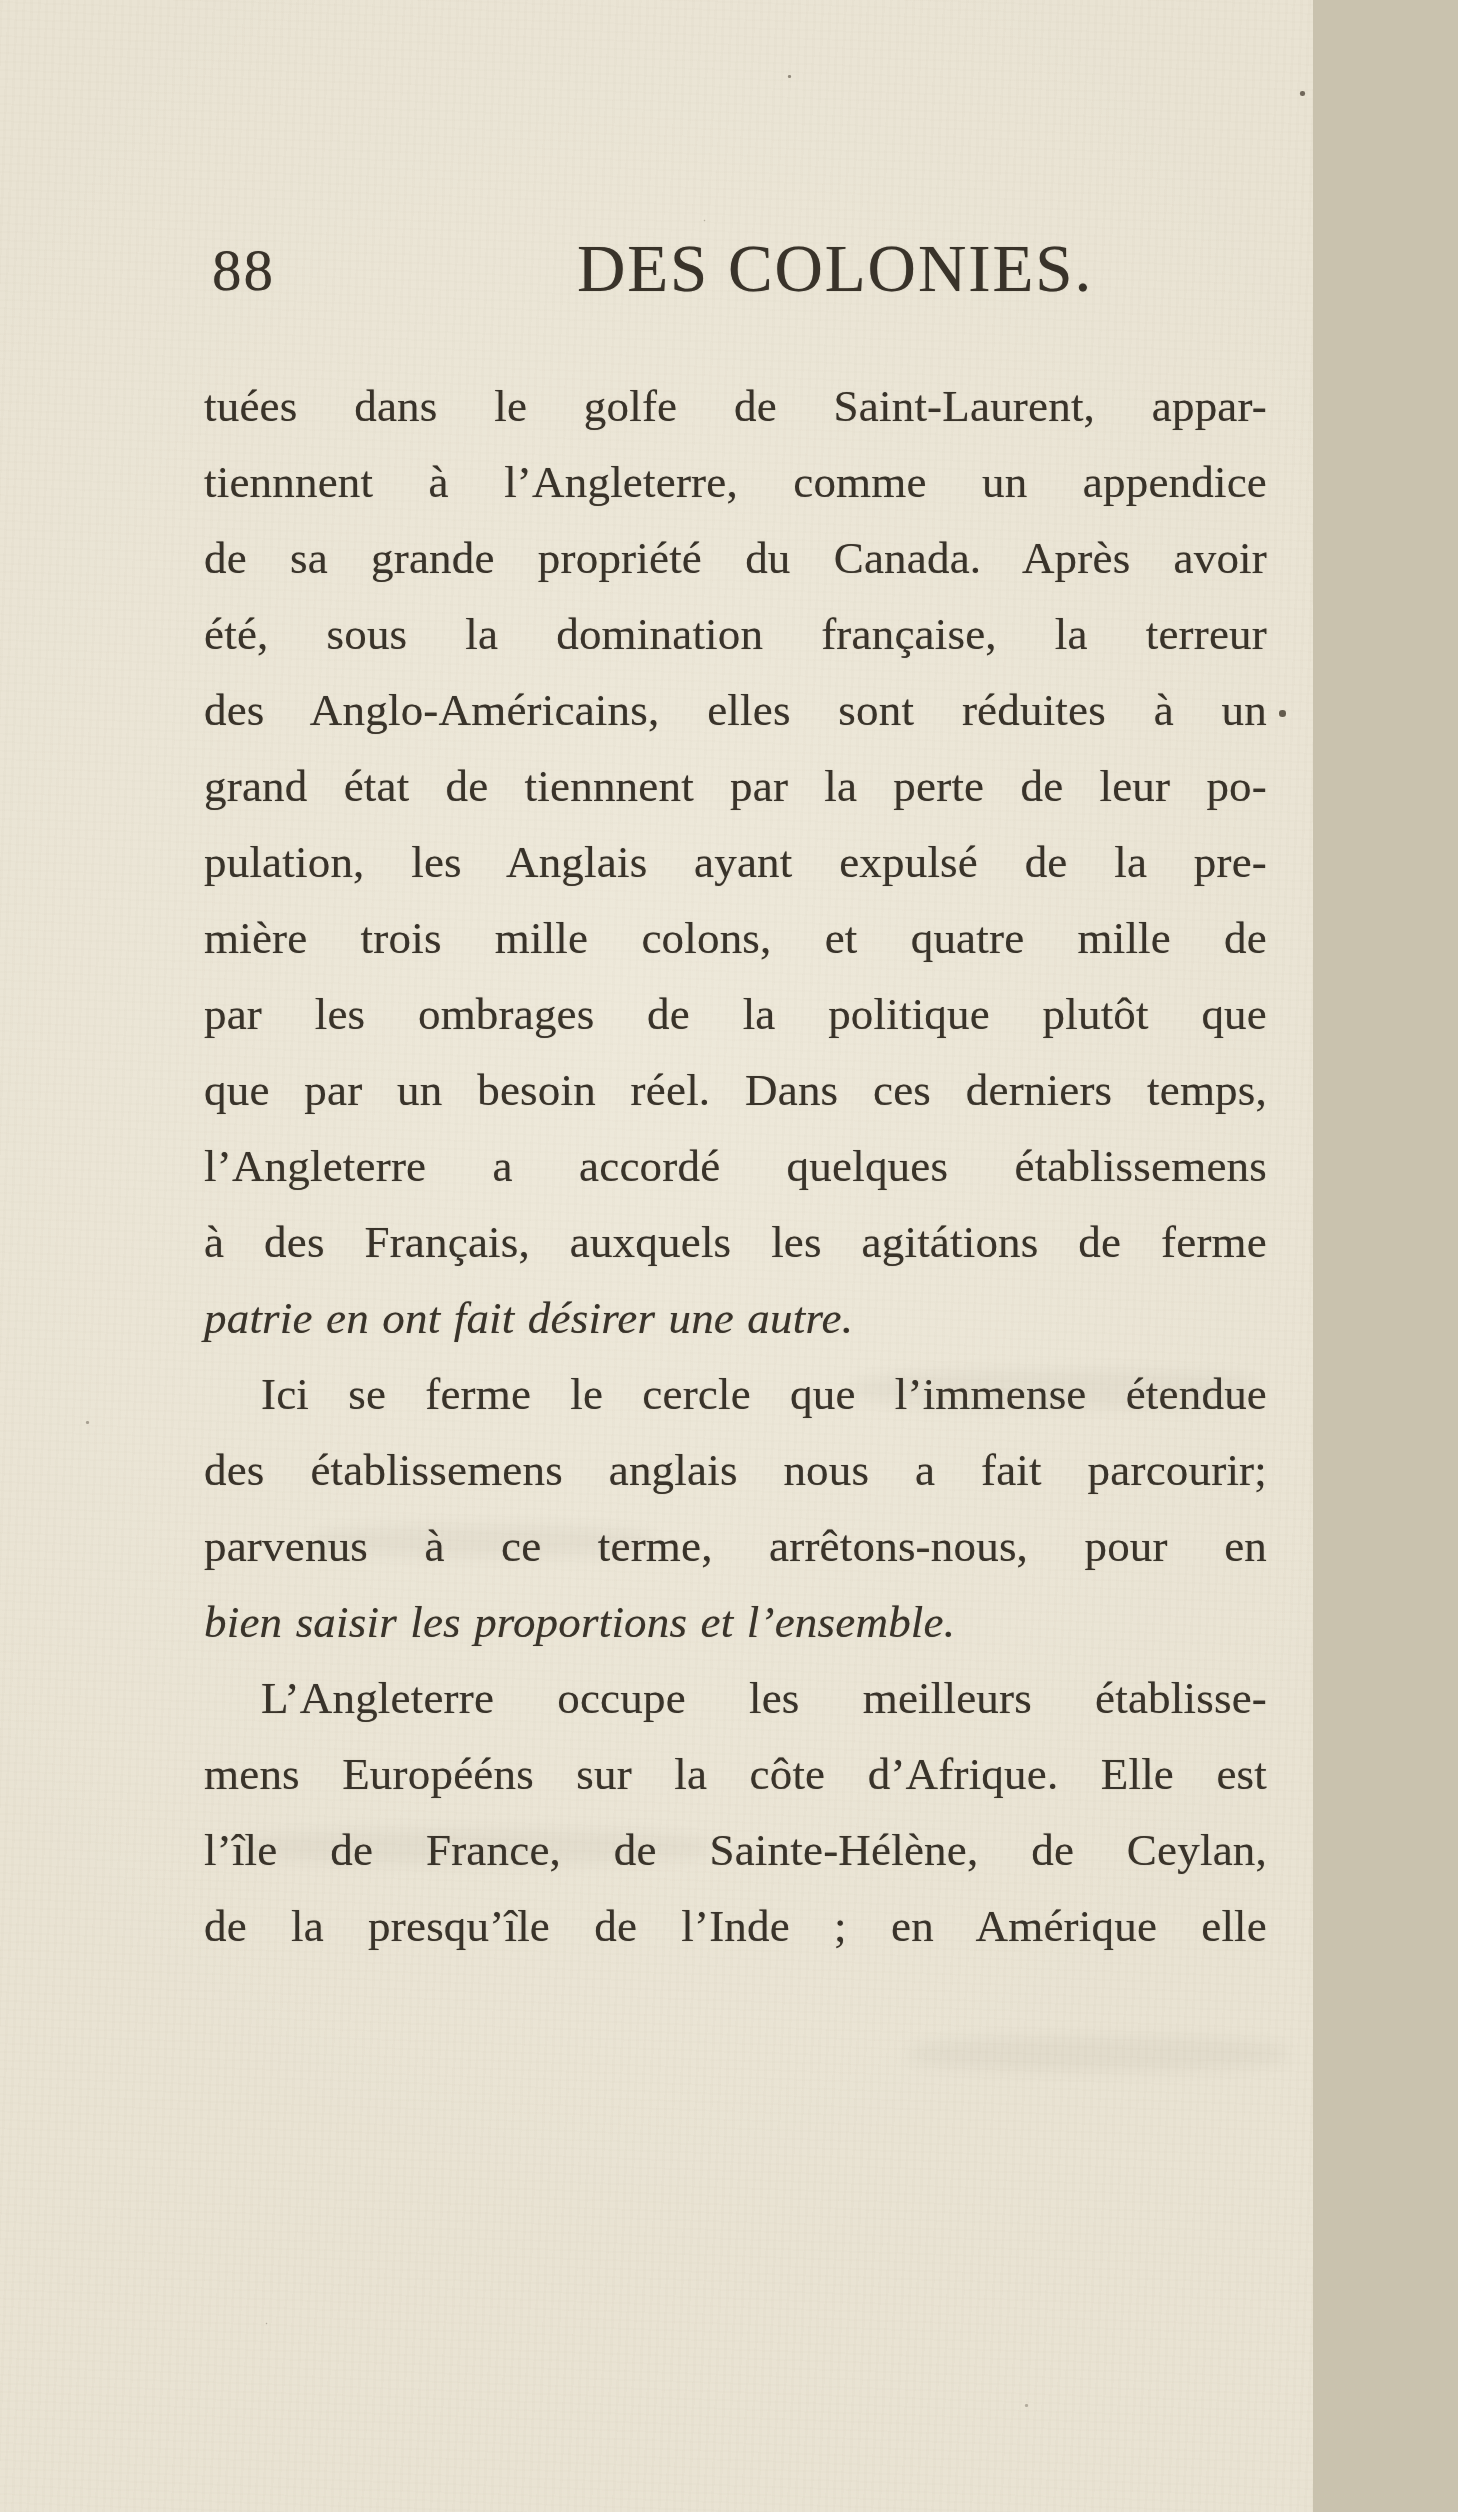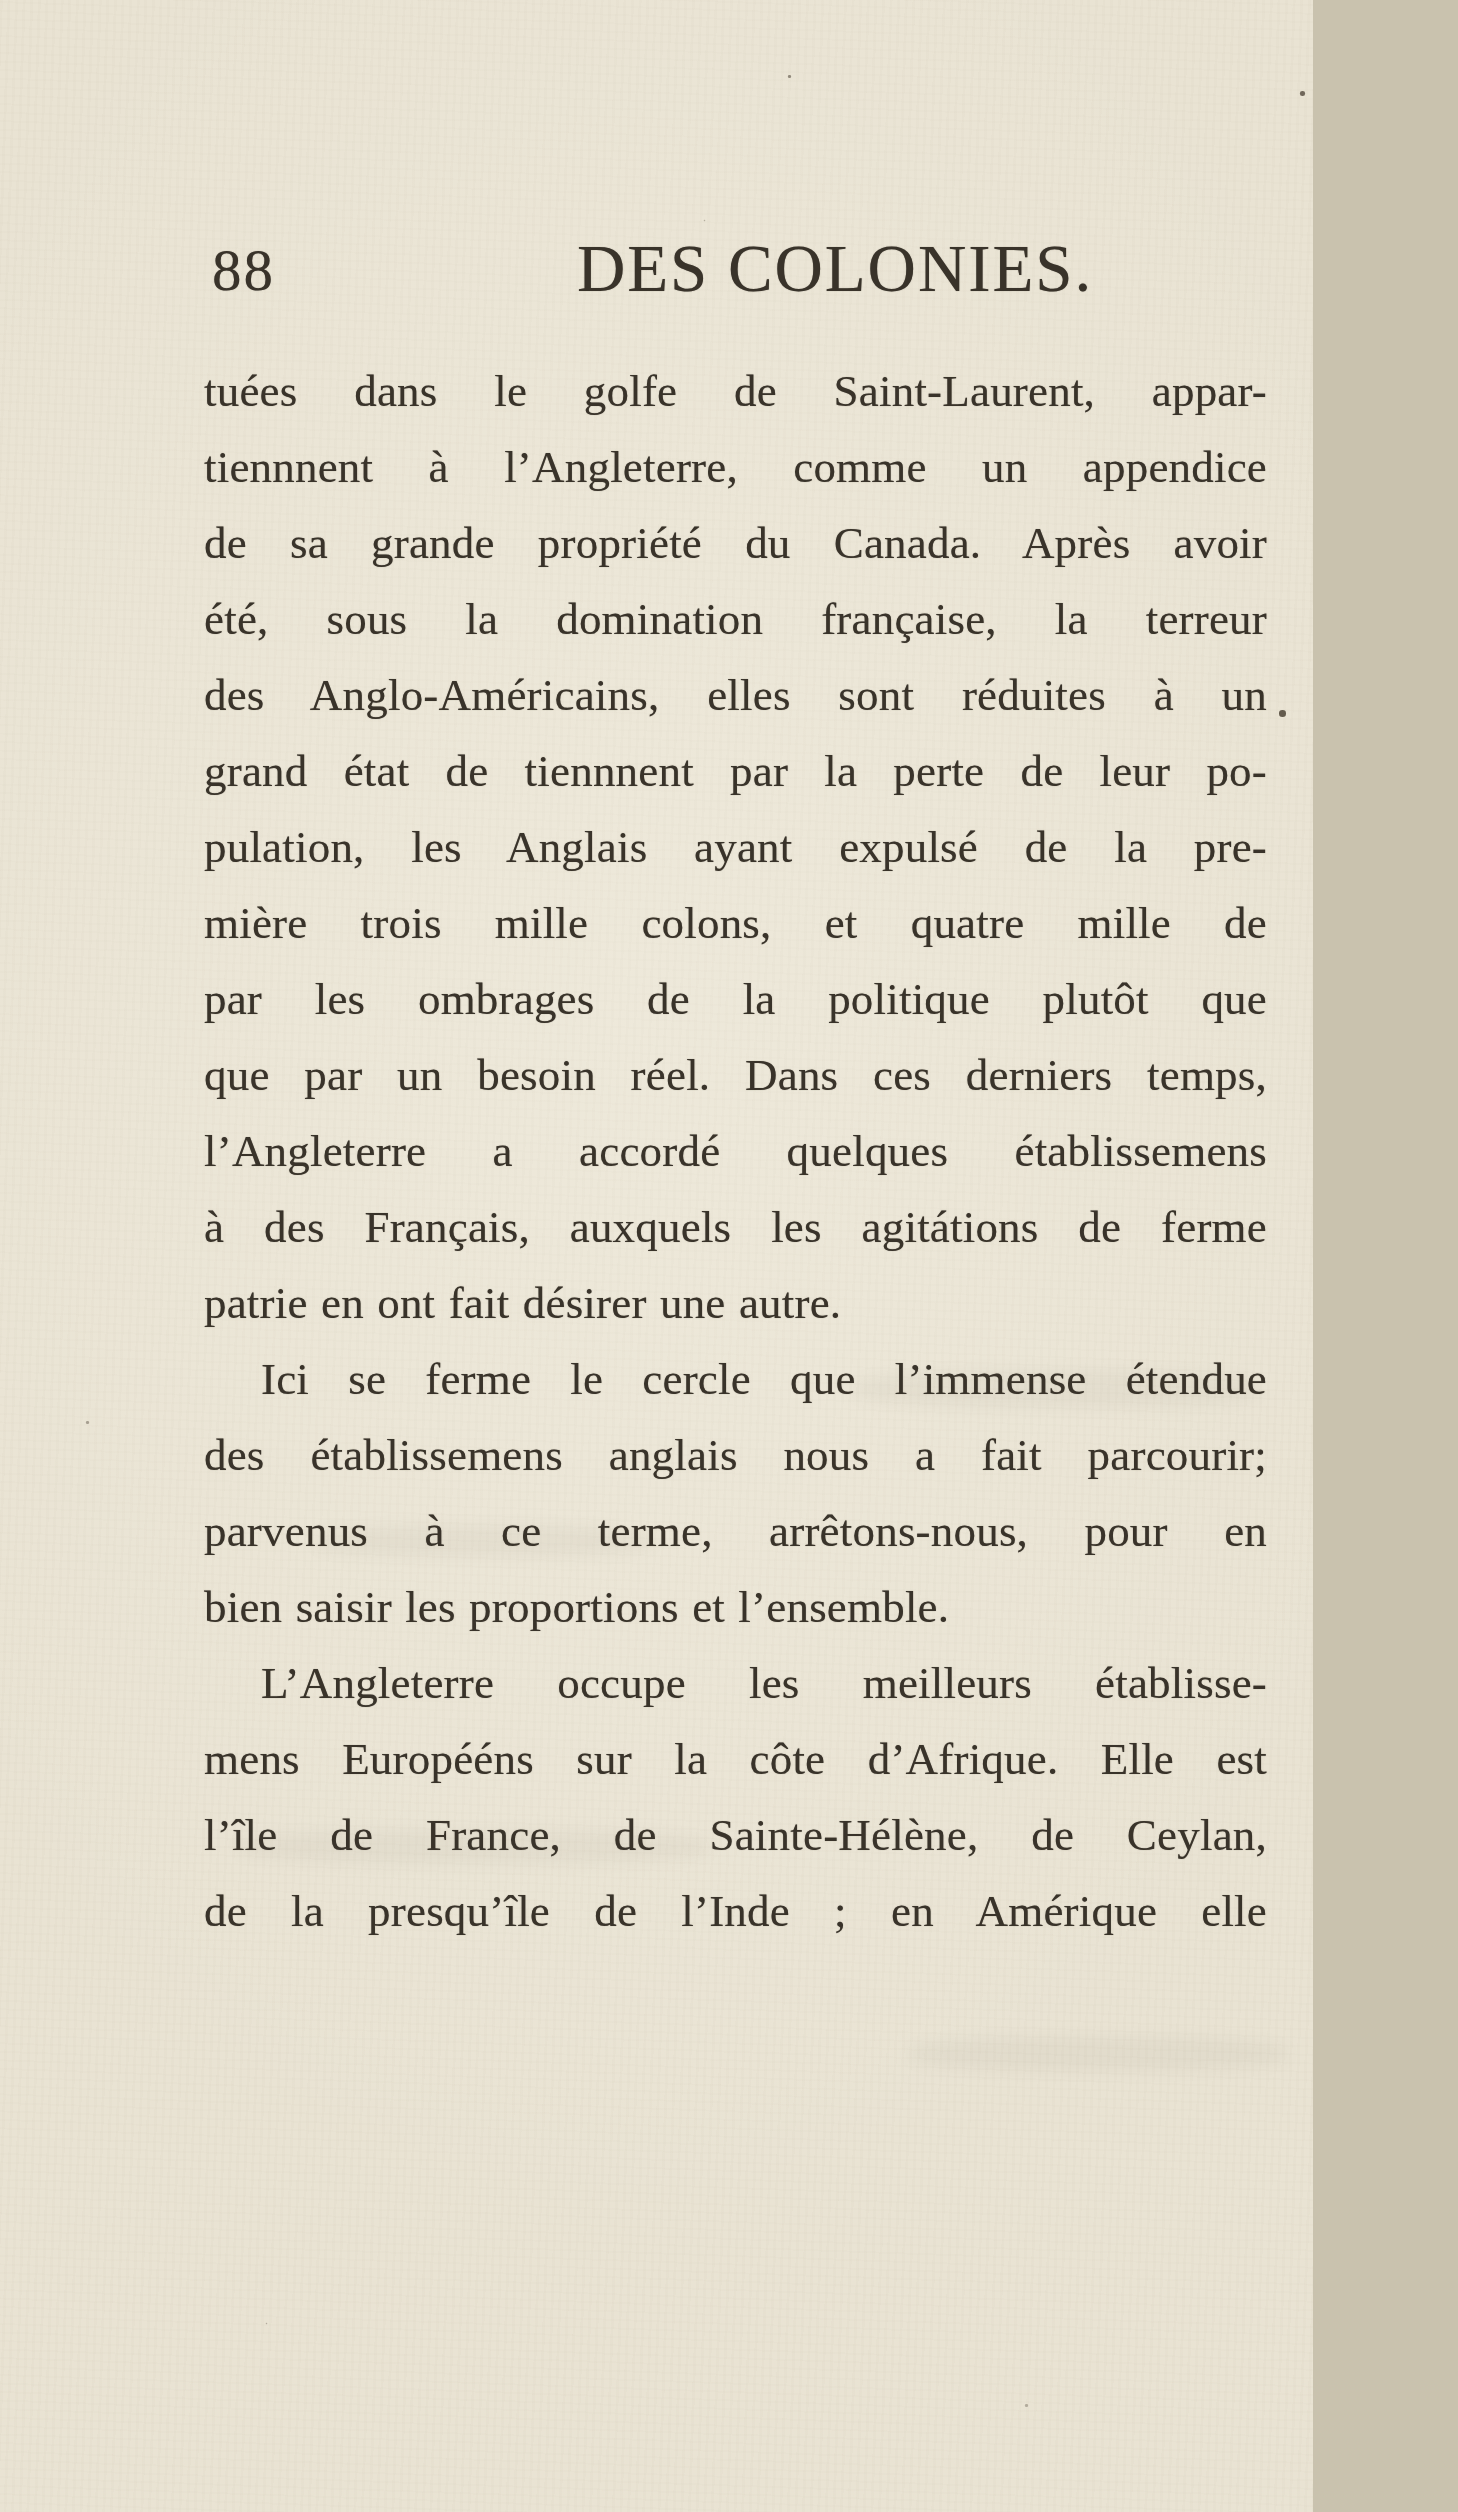--- a/index.html
+++ b/index.html
@@ -40,37 +40,38 @@
     line-height: 1;
     letter-spacing: 1.9px;
     text-shadow: 0 0 0.9px rgba(57,51,42,0.55);
     white-space: nowrap;
     margin-left: 48px;
   }
 
   .body-text {
     position: absolute;
     left: 204px;
-    top: 353px;
+    top: 368px;
     width: 1063px;
   }
 
   .line {
     font-size: 45px;
     line-height: 76px;
     height: 76px;
     letter-spacing: 0.2px;
     word-spacing: 1.9px;
     text-align: justify;
     text-align-last: justify;
     text-shadow: 0 0 0.9px rgba(57,51,42,0.5);
     white-space: nowrap;
   }
   .line.para-end {
     text-align-last: left;
+    font-style: italic;
   }
   .line.indent {
     text-indent: 57px;
   }
 
   
   .speck {
     position: absolute;
     left: 1279px;
     top: 710px;

